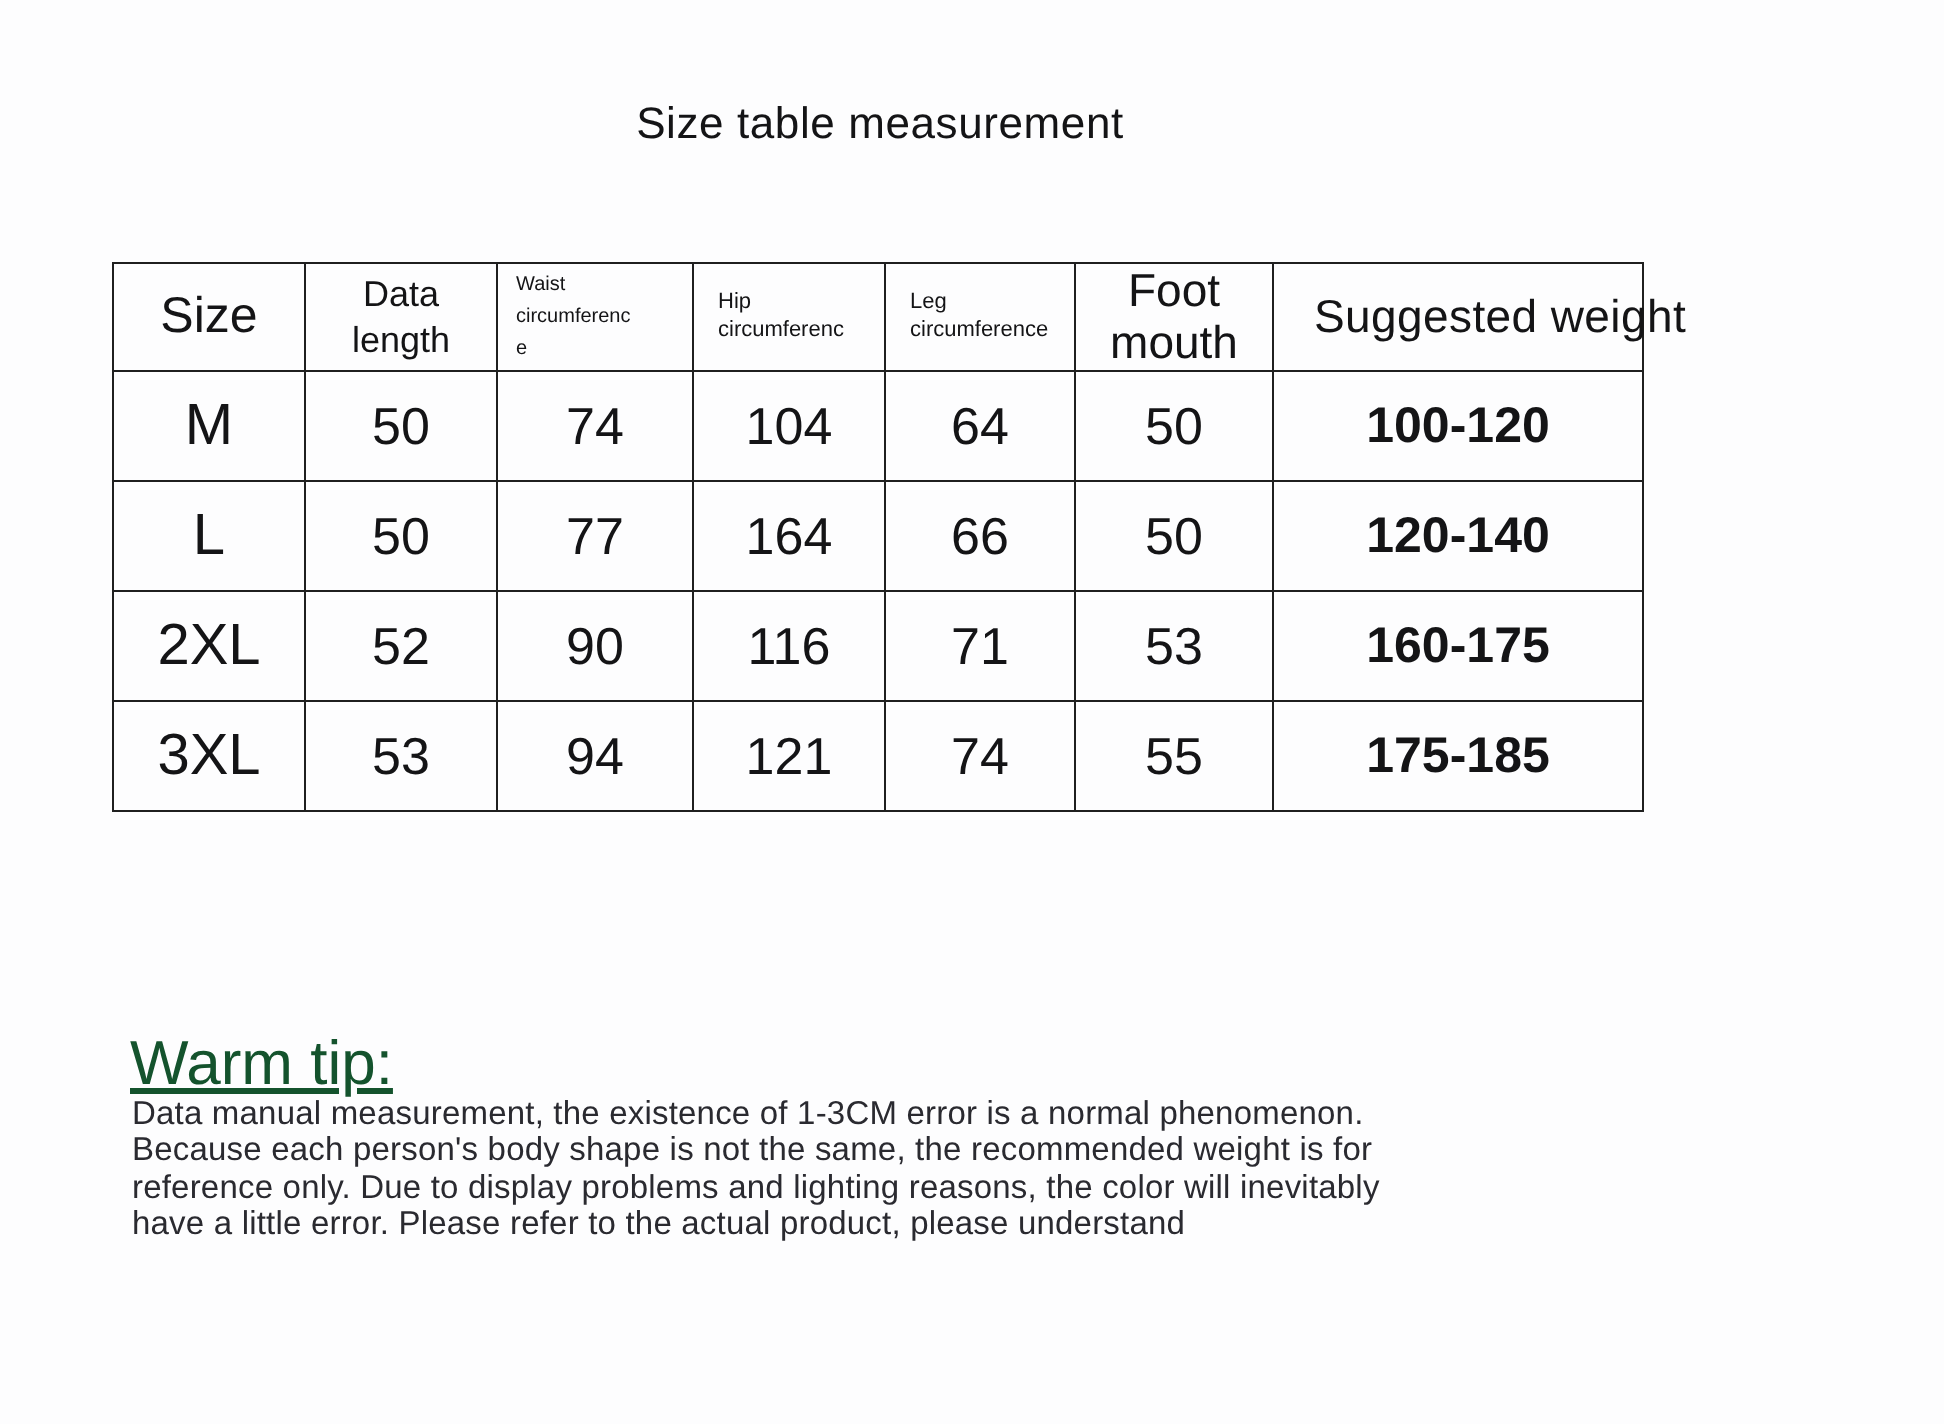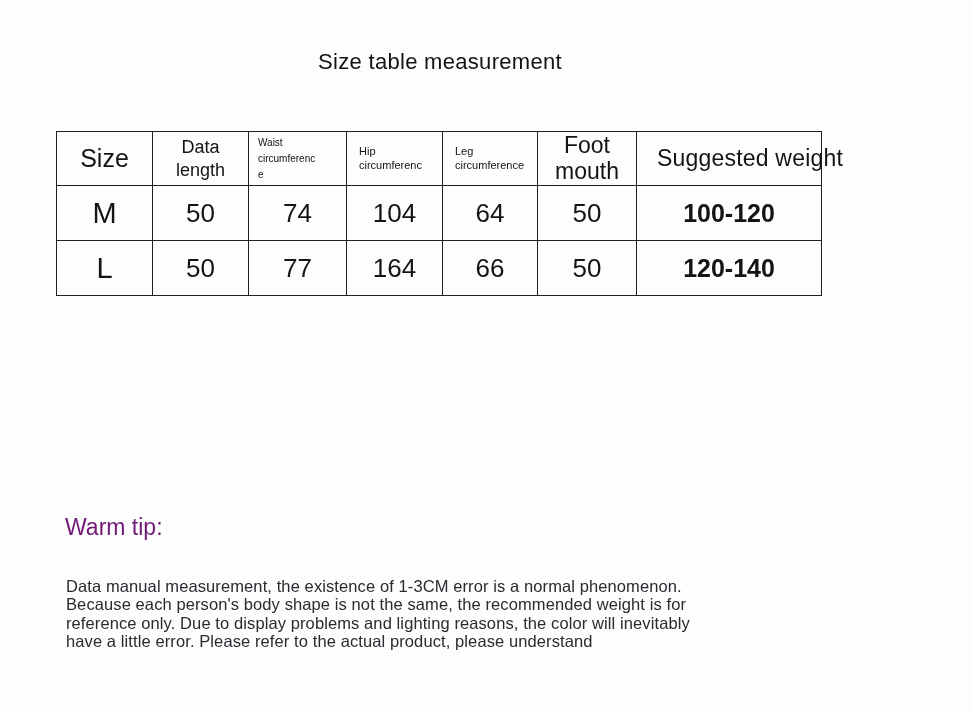--- a/index.html
+++ b/index.html
@@ -69,28 +69,29 @@
 
   
   .size-table tbody td { font-size: 26px; }
   .size-table tbody td:nth-child(1) { font-size: 29px; }
   .size-table tbody td:nth-child(7) { font-size: 25px; font-weight: bold; }
 
   .warm-tip-heading {
     position: absolute;
     left: 65px;
     top: 514px;
-    font-size: 23px;
-    color: #701a75;
+    font-size: 31px;
+    color: #14532d;
+    text-decoration: underline;
   }
 
   .warm-tip-body {
     position: absolute;
     left: 66px;
-    top: 577px;
+    top: 548px;
     width: 760px;
     font-size: 16.5px;
     line-height: 18.4px;
     letter-spacing: 0.1px;
     color: #2a2a30;
     white-space: pre-line;
   }
 </style>
 </head>
 <body>
@@ -136,20 +137,38 @@
     </tr>
     <tr>
       <td>L</td>
       <td>50</td>
       <td>77</td>
       <td>164</td>
       <td>66</td>
       <td>50</td>
       <td>120-140</td>
     </tr>
+    <tr>
+      <td>2XL</td>
+      <td>52</td>
+      <td>90</td>
+      <td>116</td>
+      <td>71</td>
+      <td>53</td>
+      <td>160-175</td>
+    </tr>
+    <tr>
+      <td>3XL</td>
+      <td>53</td>
+      <td>94</td>
+      <td>121</td>
+      <td>74</td>
+      <td>55</td>
+      <td>175-185</td>
+    </tr>
   </tbody>
 </table>
 
 <div class="warm-tip-heading">Warm tip:</div>
 <div class="warm-tip-body">Data manual measurement, the existence of 1-3CM error is a normal phenomenon.
 Because each person's body shape is not the same, the recommended weight is for
 reference only. Due to display problems and lighting reasons, the color will inevitably
 have a little error. Please refer to the actual product, please understand</div>
 
 </body></html>

